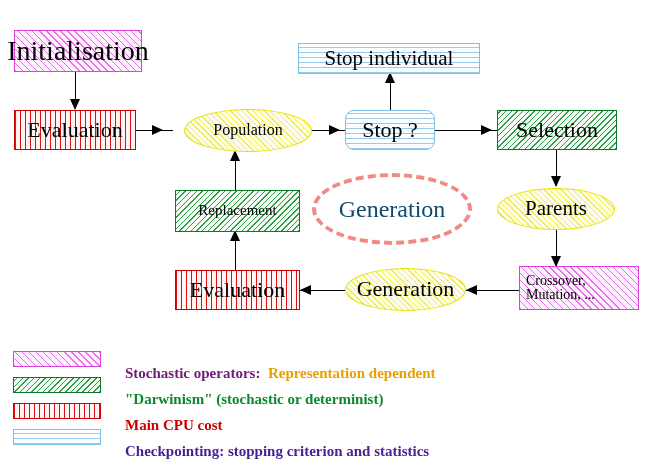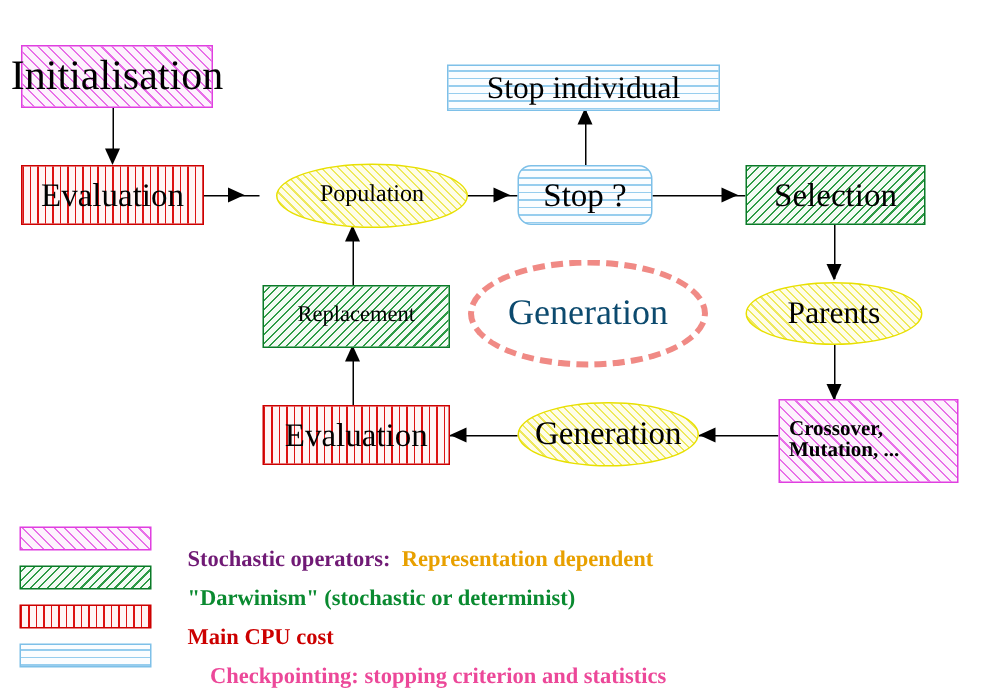--- a/index.html
+++ b/index.html
@@ -198,21 +198,21 @@
   </div>
 
   <div class="node fill-green" style="left:497px; top:110px; width:120px; height:40px; font-size:22px;">
     <span class="lbl">Selection</span>
   </div>
 
   <div class="node fill-yellow ellipse" style="left:497px; top:188px; width:118px; height:42px; font-size:21px;">
     <span class="lbl">Parents</span>
   </div>
 
-  <div class="node fill-magenta" style="left:519px; top:266px; width:120px; height:56px; font-size:14px; justify-content:flex-start; padding-left:6px; text-align:left;font-weight:bold;">
+  <div class="node fill-magenta" style="left:519px; top:266px; width:120px; height:44px; font-size:14px; justify-content:flex-start; padding-left:6px; text-align:left;">
     <span class="lbl">Crossover,
 Mutation, ...</span>
   </div>
 
   <div class="node fill-yellow ellipse" style="left:345px; top:268px; width:121px; height:43px; font-size:22px;">
     <span class="lbl">Generation</span>
   </div>
 
   <div class="node fill-red" style="left:175px; top:270px; width:125px; height:40px; font-size:22px;">
     <span class="lbl">Evaluation</span>
@@ -236,16 +236,16 @@
     <span class="seg1" style="color:#0a8a30;">"Darwinism" (stochastic or determinist)</span>
   </div>
 
   <div class="legend-swatch fill-red" style="top:403px;"></div>
   <div class="legend-text" style="top:400px;">
     <span class="seg1" style="color:#cc0000;">Main CPU cost</span>
   </div>
 
   <div class="legend-swatch fill-blue" style="top:429px;"></div>
   <div class="legend-text" style="top:426px;">
-    <span class="seg1" style="color:#ec4899;margin-left:15px;">Checkpointing: stopping criterion and statistics</span>
+    <span class="seg1" style="color:#4c1d95;">Checkpointing: stopping criterion and statistics</span>
   </div>
 
 </div>
 
 </body></html>

